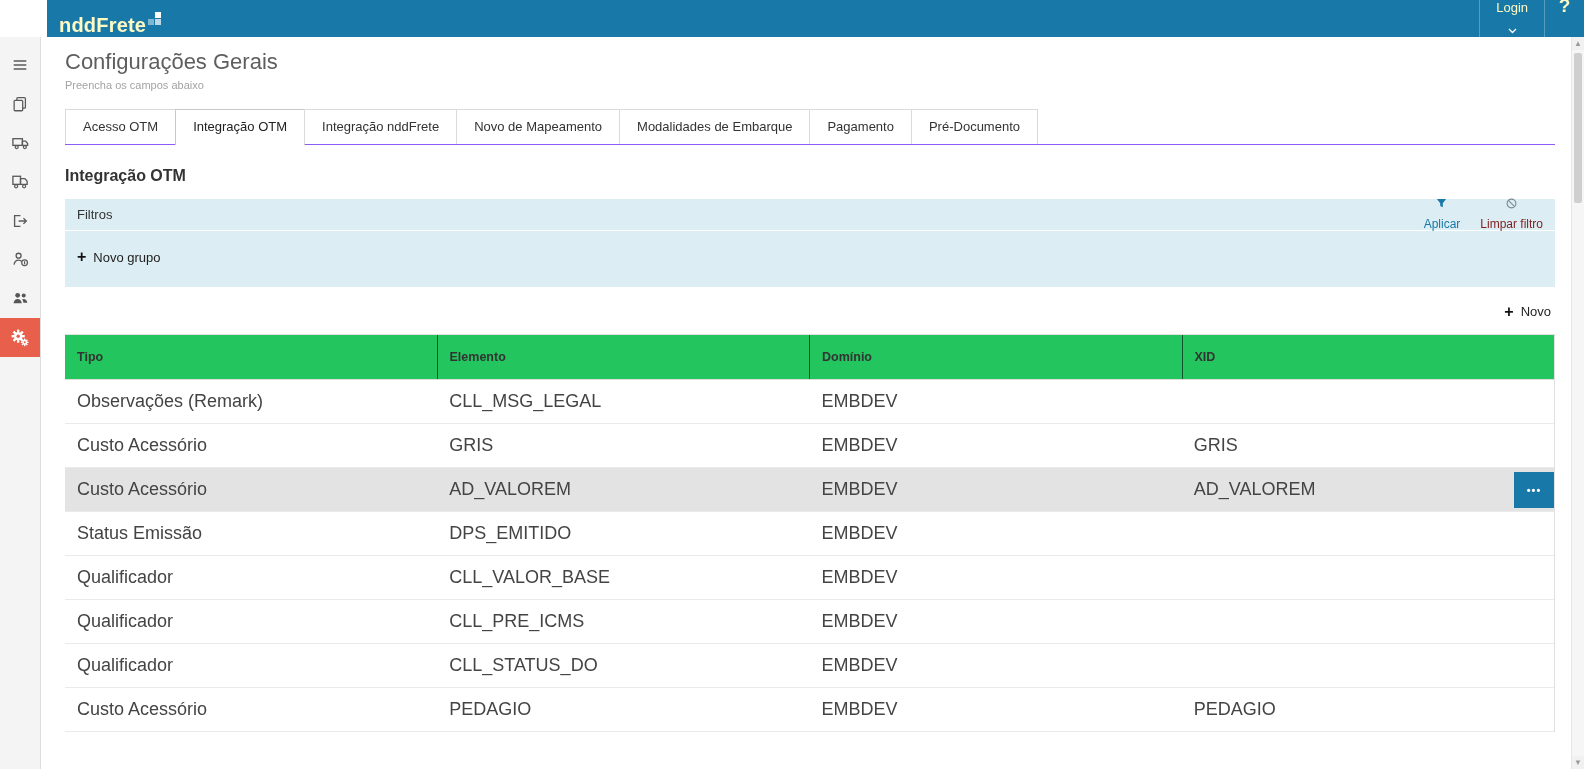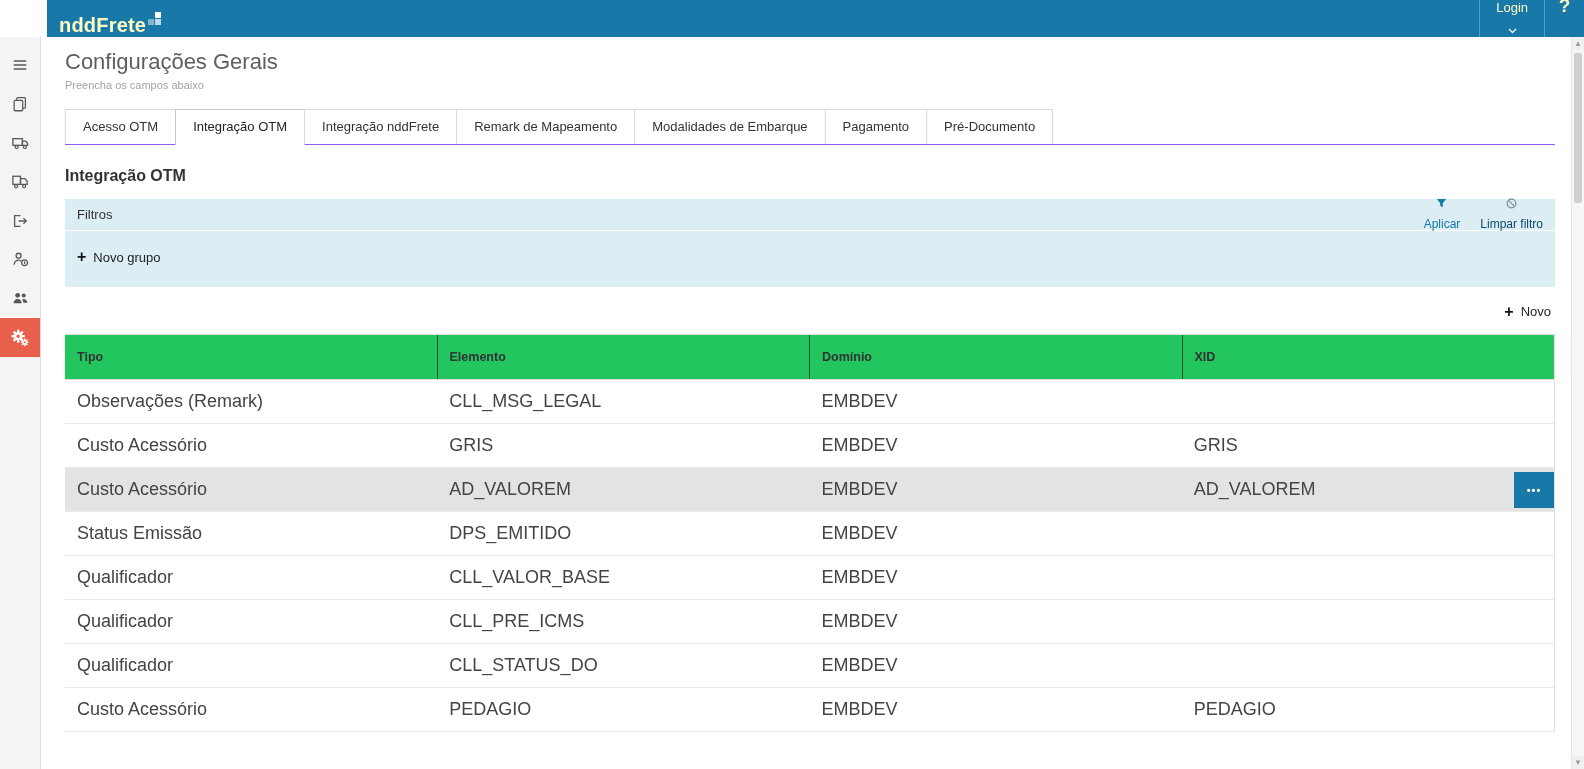--- a/index.html
+++ b/index.html
@@ -36,21 +36,21 @@
   .tab.active { margin-bottom:-1px; border-color:#c9c9c9; background:#fff; padding-bottom:11px; color:#222; }
   
   .section-title { font-size:16px; font-weight:bold; color:#333; margin:22px 0 14px; }
   
   .filters { background:#dcedf3; }
   .filters-head { height:32px; display:flex; align-items:center; padding:0 12px; border-bottom:1px solid #fff; }
   .filters-title { font-size:13px; color:#333; }
   .filters-actions { margin-left:auto; display:flex; gap:20px; }
   .flink { display:flex; align-items:center; gap:5px; font-size:12px; cursor:pointer;flex-direction:column; }
   .flink.apply { color:#1878a8; }
-  .flink.clear { color:#0c4a6e; }
+  .flink.clear { color:#7f1d1d; }
   .filters-body { padding:17px 12px 21px; }
   .new-group { display:inline-flex; align-items:center; gap:7px; font-size:13px; color:#222; cursor:pointer; }
   .plus { font-weight:bold; font-size:16px; line-height:12px; color:#111; }
   
   .toolbar-new { display:flex; justify-content:flex-end; padding:17px 4px 15px; }
   .new-btn { display:inline-flex; align-items:center; gap:7px; font-size:13px; color:#222; cursor:pointer; }
   
   .grid { border-top:1px solid #e0e0e0; border-right:1px solid #e0e0e0; }
   .grid-head { display:flex; background:#22c55e; border-bottom:1px solid #dcdcdc; }
   .gh-cell { flex:1; padding:15px 12px; font-size:12.5px; font-weight:bold; color:#333; border-left:1px solid #14532d; line-height:14px; }
@@ -193,21 +193,21 @@
 
 <div class="main">
 
   <div class="page-title">Configurações Gerais</div>
   <div class="page-subtitle">Preencha os campos abaixo</div>
 
   <div class="tabs">
     <div class="tab">Acesso OTM</div>
     <div class="tab active">Integração OTM</div>
     <div class="tab">Integração nddFrete</div>
-    <div class="tab">Remark de Mapeamento</div>
+    <div class="tab">Novo de Mapeamento</div>
     <div class="tab">Modalidades de Embarque</div>
     <div class="tab">Pagamento</div>
     <div class="tab">Pré-Documento</div>
   </div>
 
   <div class="section-title">Integração OTM</div>
 
   <div class="filters">
     <div class="filters-head">
       <span class="filters-title">Filtros</span>

